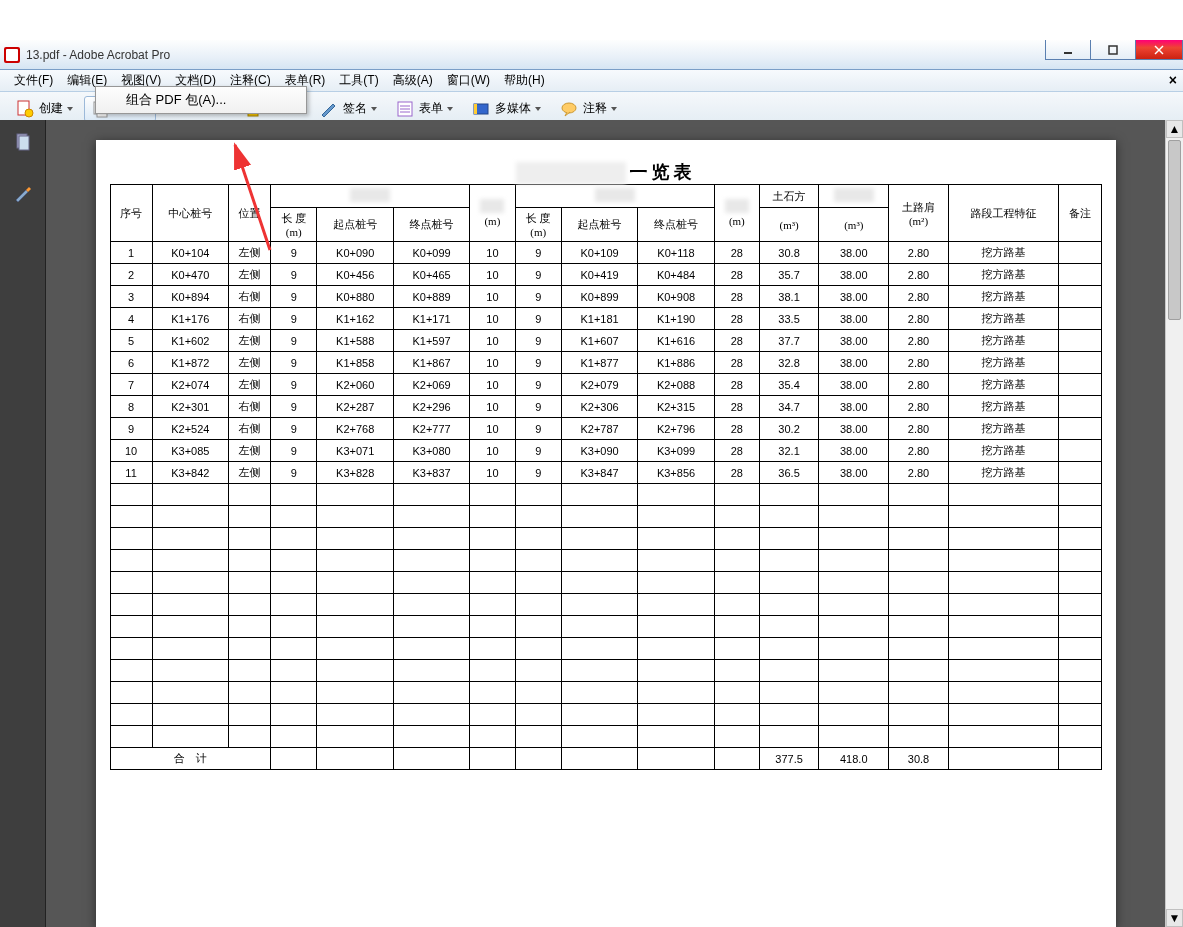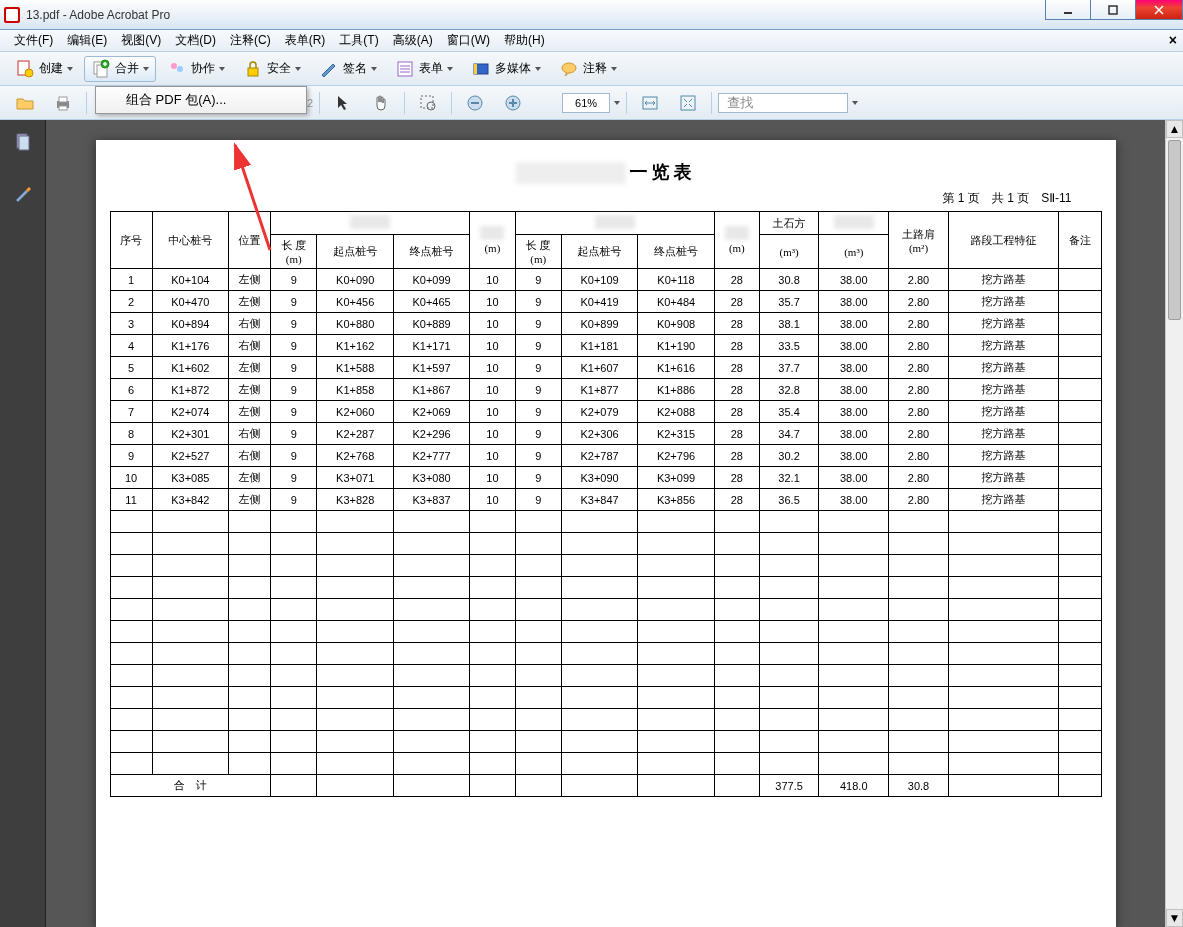--- a/index.html
+++ b/index.html
@@ -1,19 +1,19 @@
 <!DOCTYPE html>
 <html><head>
 <meta charset="utf-8">
 <style>
   * { box-sizing: border-box; margin: 0; padding: 0; }
   body { font-family: "Microsoft YaHei", SimSun, sans-serif; font-size: 12px; background: #fff; overflow: hidden; width: 1183px; height: 927px; position: relative; }
   
   
-  .titlebar { height: 30px; background: linear-gradient(#fdfefe,#e8f0f8 60%,#d6e5f3); border-bottom:1px solid #7a9ec7; display:flex; align-items:center; padding:0 4px; position:relative; }
+  .titlebar { height: 30px; background: linear-gradient(#fdfefe,#e8f0f8 60%,#d6e5f3); border-bottom:1px solid #7a9ec7; display:flex; align-items:center; padding:0 4px; position:relative;margin-top:40px; }
   .titlebar .app-icon { width:16px; height:16px; background:#c00; margin-right:6px; border-radius:2px; position:relative; }
   .titlebar .app-icon::after{content:"";position:absolute;inset:2px;background:#fff;border-radius:1px;}
   .titlebar .title { color:#333; font-size:12px; }
   .win-ctrls { position:absolute; right:0; top:0; display:flex; }
   .win-btn { width:46px; height:20px; border:1px solid #5a7fb0; border-top:none; background:linear-gradient(#fefefe,#e5eef7); display:flex; align-items:center; justify-content:center; margin-left:-1px; }
   .win-btn.close { background:linear-gradient(#f07,#e43 40%,#c21); color:#fff; width:48px; }
   .win-btn svg { width:10px; height:10px; }
   
   
   .menubar { height:22px; background:linear-gradient(#f7fafd,#e6eef5); border-bottom:1px solid #b8cfe5; display:flex; align-items:center; padding:0 8px; gap:2px; position:relative;}
@@ -300,21 +300,20 @@
       <svg width="20" height="20" viewBox="0 0 20 20">
         <path d="M3 16 L13 6 L15 8 L5 18 Z" fill="#8ac" stroke="#568"></path>
         <path d="M13 6 l3 -3 l2 2 l-3 3" fill="#f93"></path>
       </svg>
     </div>
 </div>
 
 <div class="docarea">
   <div class="page">
     <div class="page-title"><span class="blur"></span><span>一览表</span></div>
-    <div class="page-info">第 1 页　共 1 页　SⅡ-11</div>
     <table class="data">
       <thead>
         <tr>
           <th rowspan="2">序号</th>
           <th rowspan="2">中心桩号</th>
           <th rowspan="2">位置</th>
           <th colspan="3"><span class="hdr-blur"></span></th>
           <th rowspan="2"><span class="hdr-blur" style="width:24px"></span><br><span>(m)</span></th>
           <th colspan="3"><span class="hdr-blur"></span></th>
           <th rowspan="2"><span class="hdr-blur" style="width:24px"></span><br><span>(m)</span></th>
@@ -475,21 +474,21 @@
             <td>K2+315</td>
             <td>28</td>
             <td>34.7</td>
             <td>38.00</td>
             <td>2.80</td>
             <td>挖方路基</td>
             <td></td>
           </tr>
           <tr>
             <td>9</td>
-            <td>K2+527</td>
+            <td>K2+524</td>
             <td>右侧</td>
             <td>9</td>
             <td>K2+768</td>
             <td>K2+777</td>
             <td>10</td>
             <td>9</td>
             <td>K2+787</td>
             <td>K2+796</td>
             <td>28</td>
             <td>30.2</td>

